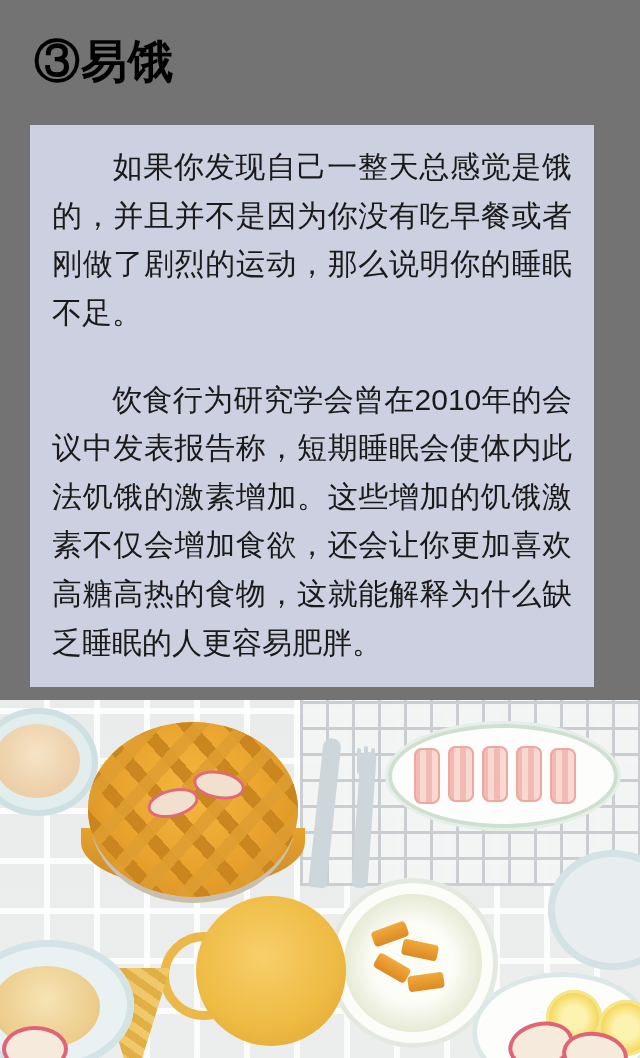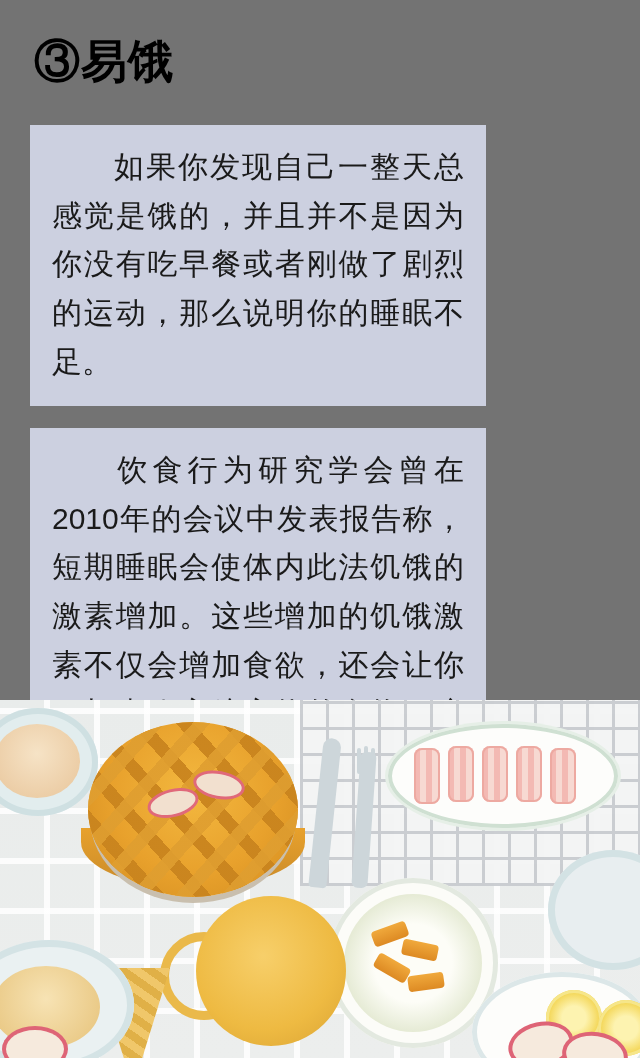--- a/index.html
+++ b/index.html
@@ -29,27 +29,27 @@
     letter-spacing: 1px;
     line-height: 1.2;
   }
   .para {
     background: #ccd0e0;
     color: #1a1a1a;
     font-size: 30px;
     line-height: 1.62;
     padding: 18px 22px 20px 22px;
     box-sizing: border-box;
-    width: 456px;
+    width: 564px;
     margin-left: 30px;
     text-align: justify;
     text-justify: inter-character;
   }
   .para-1 { margin-top: 36px; }
-  .para-2 { margin-top: 22px; }
+  .para-2 { }
   .indent { display: inline-block; width: 2em; }
 
   
   .illustration {
     position: absolute;
     left: 0;
     top: 700px;
     width: 640px;
     height: 358px;
     background: #f0f0ee;

